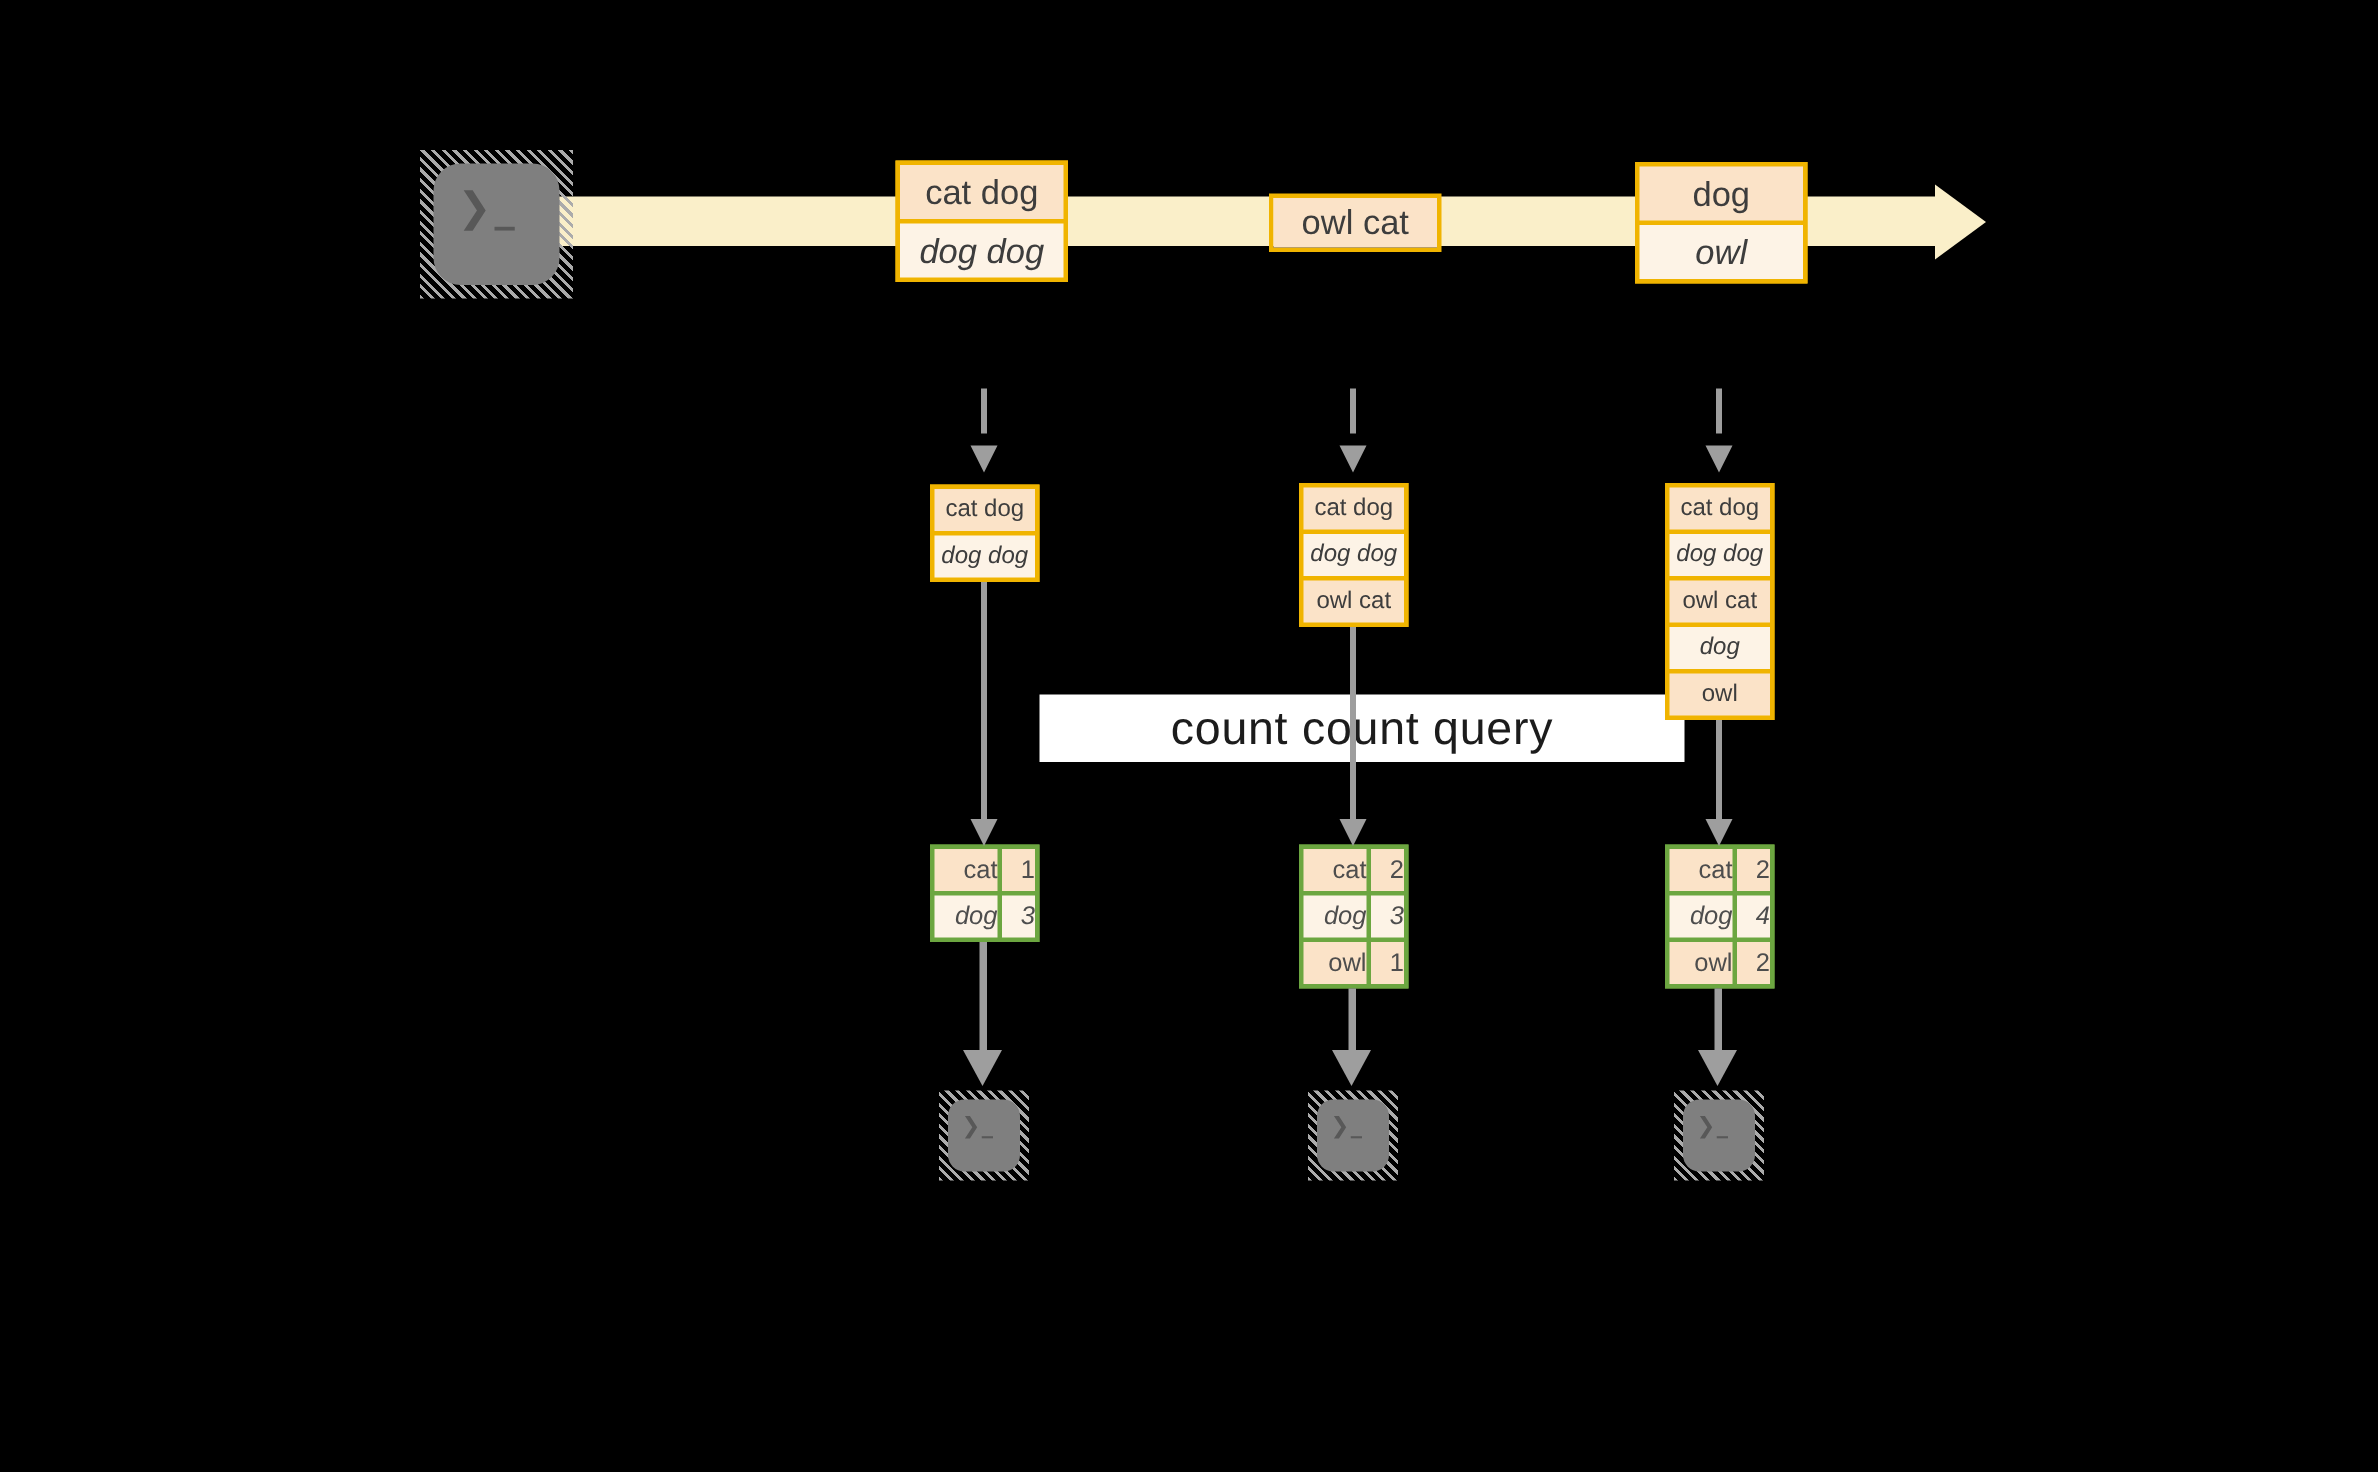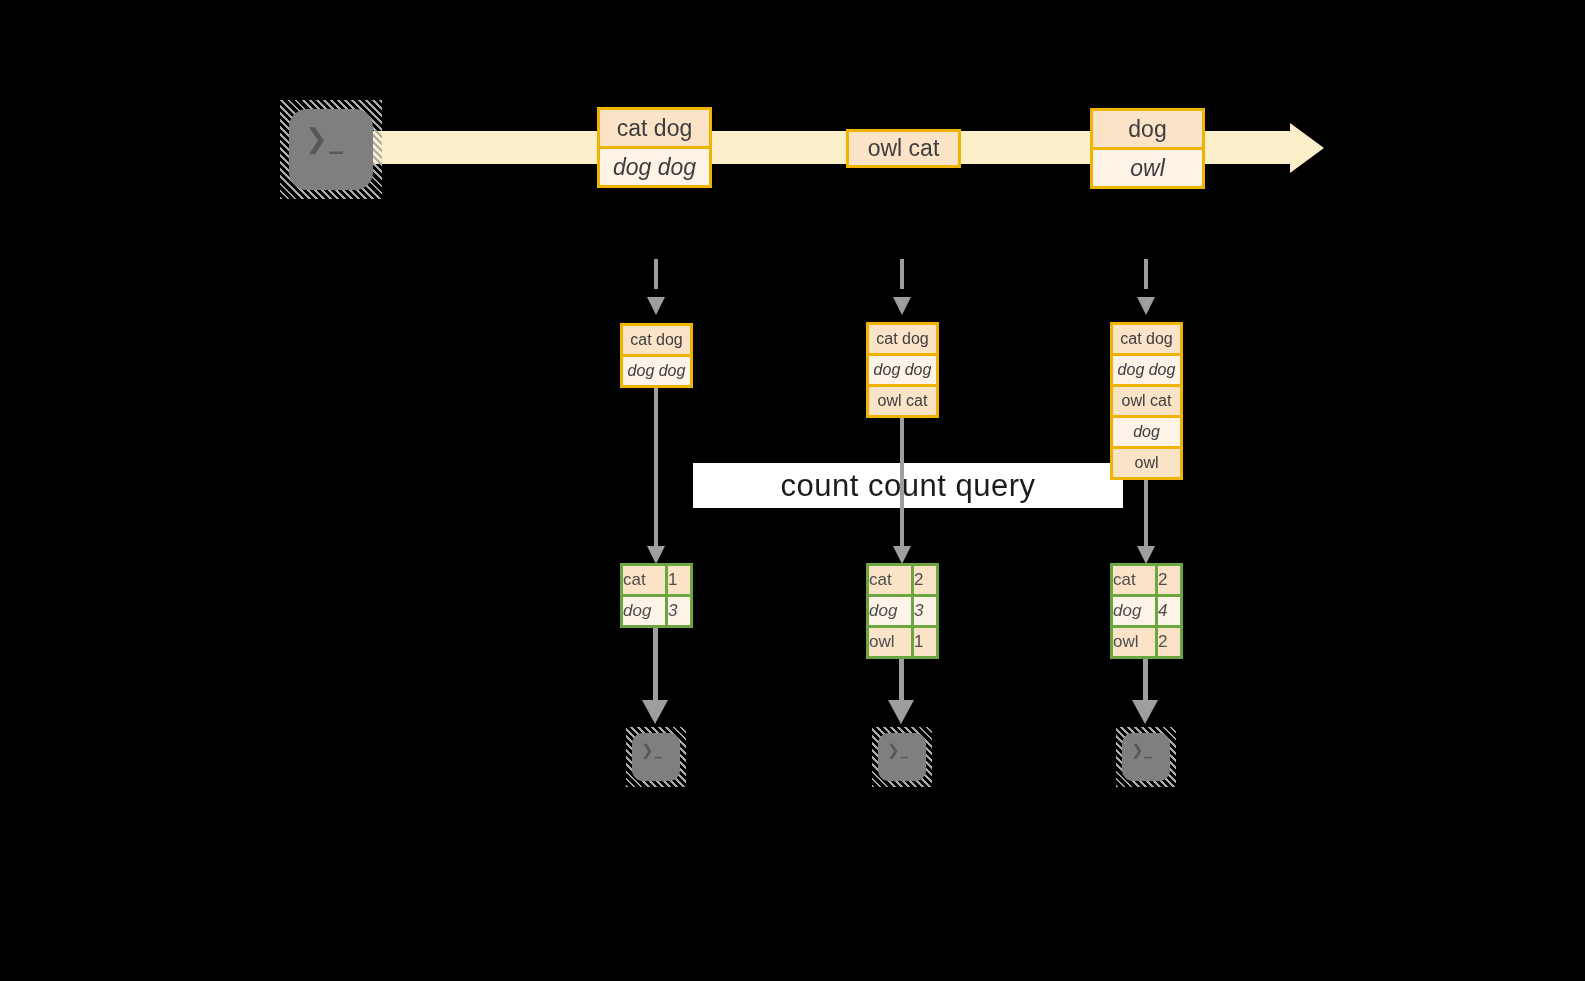--- a/index.html
+++ b/index.html
@@ -62,21 +62,21 @@
   .bottom-line{width:5px;background:var(--arrow-gray);z-index:4;}
 
   
   .qlabel{left:693px;top:463px;width:430px;height:45px;background:var(--label-bg);
     color:#1C1C1C;font-size:31px;font-weight:300;text-align:center;line-height:45px;z-index:2;
     letter-spacing:0.5px;}
 
   
   .gtable{border:3px solid var(--green-border);background:var(--green-border);
     display:grid;grid-template-columns:42px 22px;gap:3px;z-index:3;}
-  .gtable .cell{height:28px;line-height:28px;text-align:left;font-size:17px;color:#4D4D4D;}
+  .gtable .cell{height:28px;line-height:28px;text-align:right;font-size:17px;color:#4D4D4D;}
 </style>
 </head>
 <body>
 
 <div class="canvas">
 
   <div class="abs stream-band"></div>
   <div class="abs stream-head"></div>
 
   <div class="abs term term-lg" style="left:280px;top:100px;">

